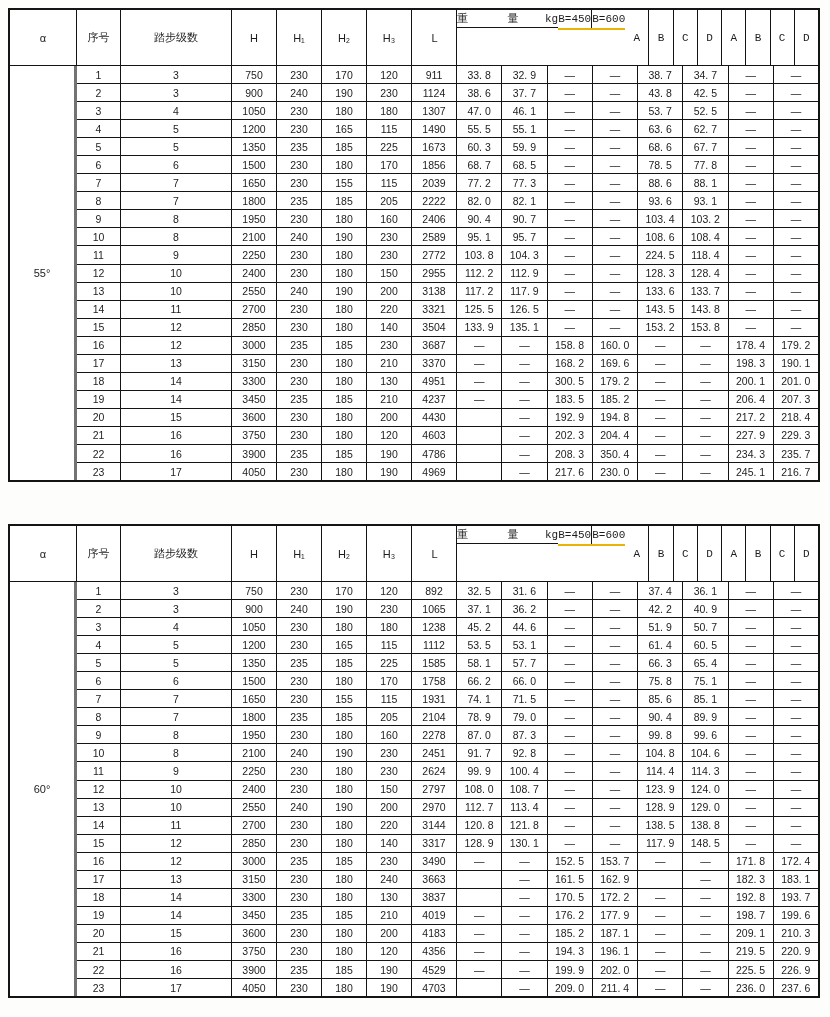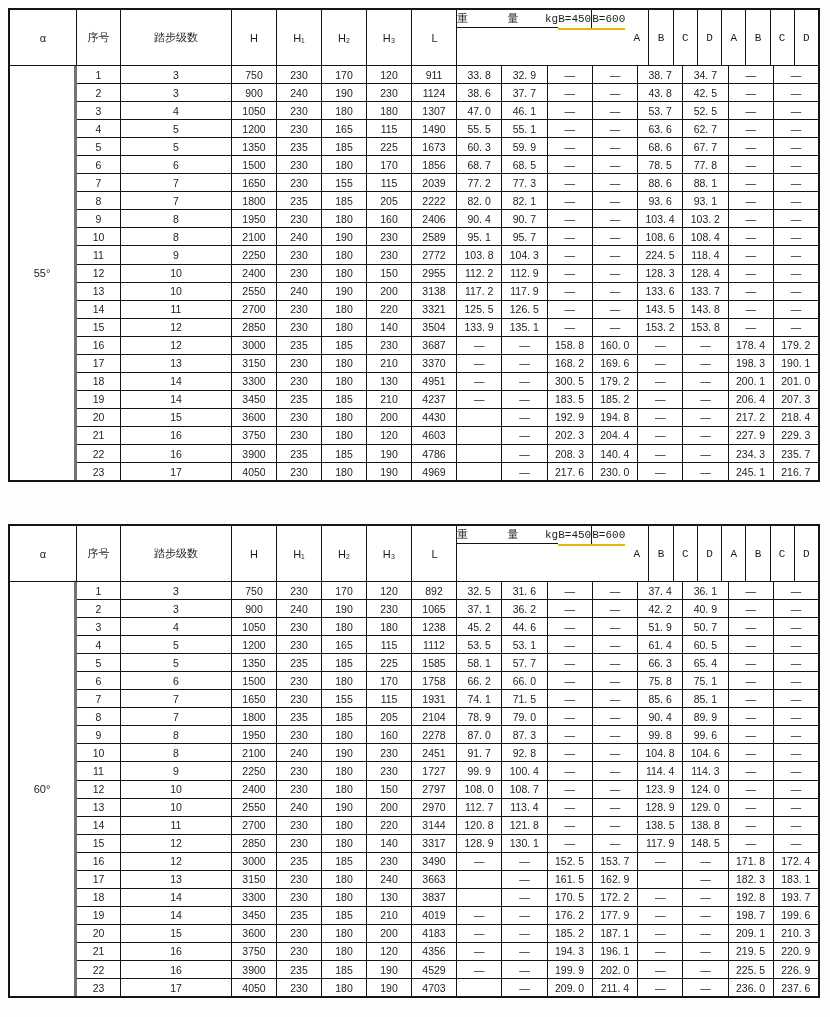--- a/index.html
+++ b/index.html
@@ -470,21 +470,21 @@
             <div class="cell c-serial">22</div>
             <div class="cell c-steps">16</div>
             <div class="cell c-dim">3900</div>
             <div class="cell c-dim">235</div>
             <div class="cell c-dim">185</div>
             <div class="cell c-dim">190</div>
             <div class="cell c-dim">4786</div>
             <div class="cell c-w"></div>
             <div class="cell c-w">—</div>
             <div class="cell c-w">208. 3</div>
-            <div class="cell c-w">140. 4</div>
+            <div class="cell c-w">350. 4</div>
             <div class="cell c-w">—</div>
             <div class="cell c-w">—</div>
             <div class="cell c-w">234. 3</div>
             <div class="cell c-w">235. 7</div>
           </div>
           <div class="data-row">
             <div class="cell c-serial">23</div>
             <div class="cell c-steps">17</div>
             <div class="cell c-dim">4050</div>
             <div class="cell c-dim">230</div>
@@ -710,21 +710,21 @@
             <div class="cell c-w">—</div>
             <div class="cell c-w">—</div>
           </div>
           <div class="data-row">
             <div class="cell c-serial">11</div>
             <div class="cell c-steps">9</div>
             <div class="cell c-dim">2250</div>
             <div class="cell c-dim">230</div>
             <div class="cell c-dim">180</div>
             <div class="cell c-dim">230</div>
-            <div class="cell c-dim">1727</div>
+            <div class="cell c-dim">2624</div>
             <div class="cell c-w">99. 9</div>
             <div class="cell c-w">100. 4</div>
             <div class="cell c-w">—</div>
             <div class="cell c-w">—</div>
             <div class="cell c-w">114. 4</div>
             <div class="cell c-w">114. 3</div>
             <div class="cell c-w">—</div>
             <div class="cell c-w">—</div>
           </div>
           <div class="data-row">

